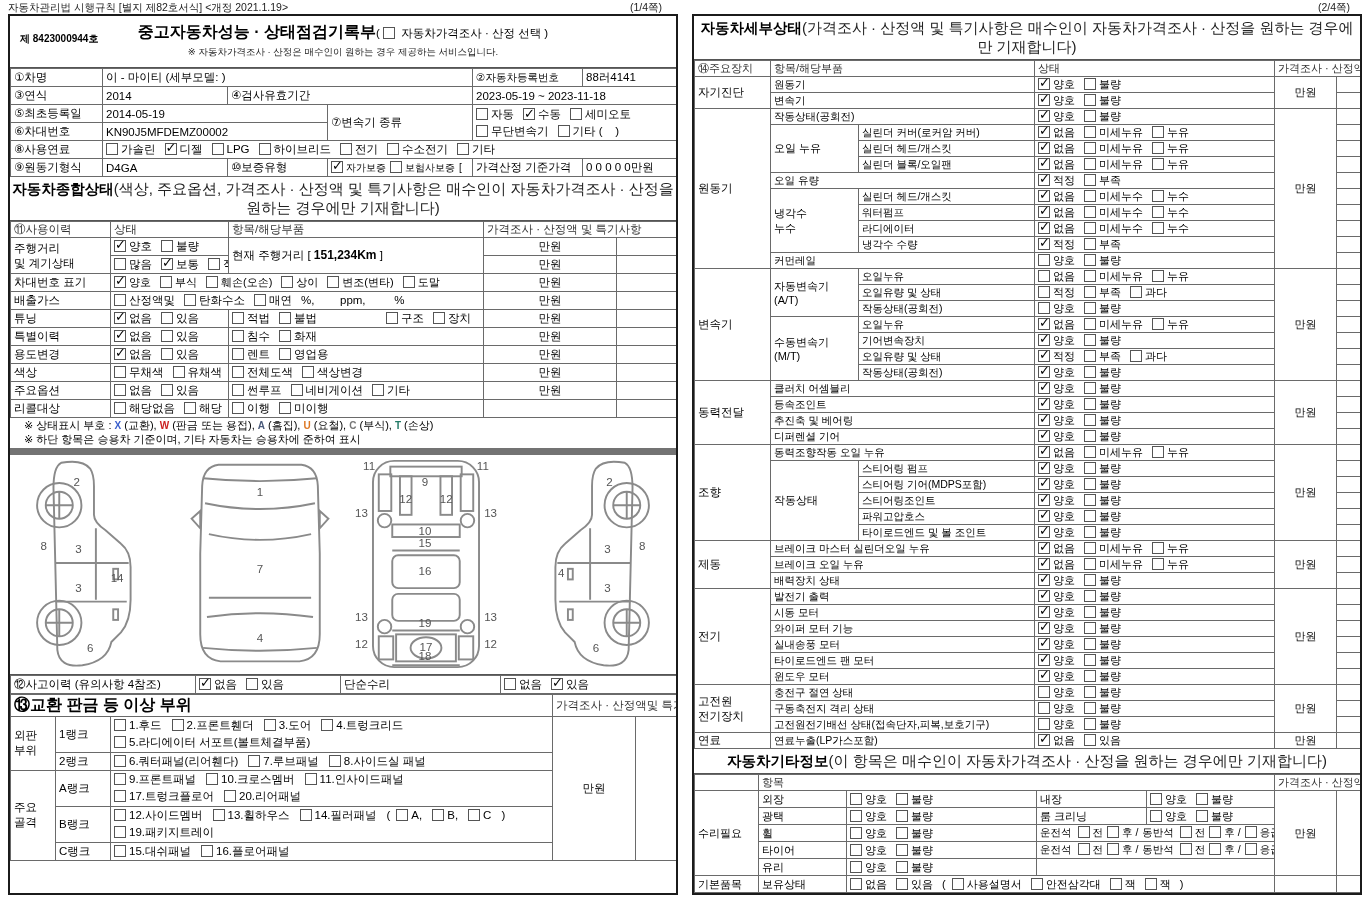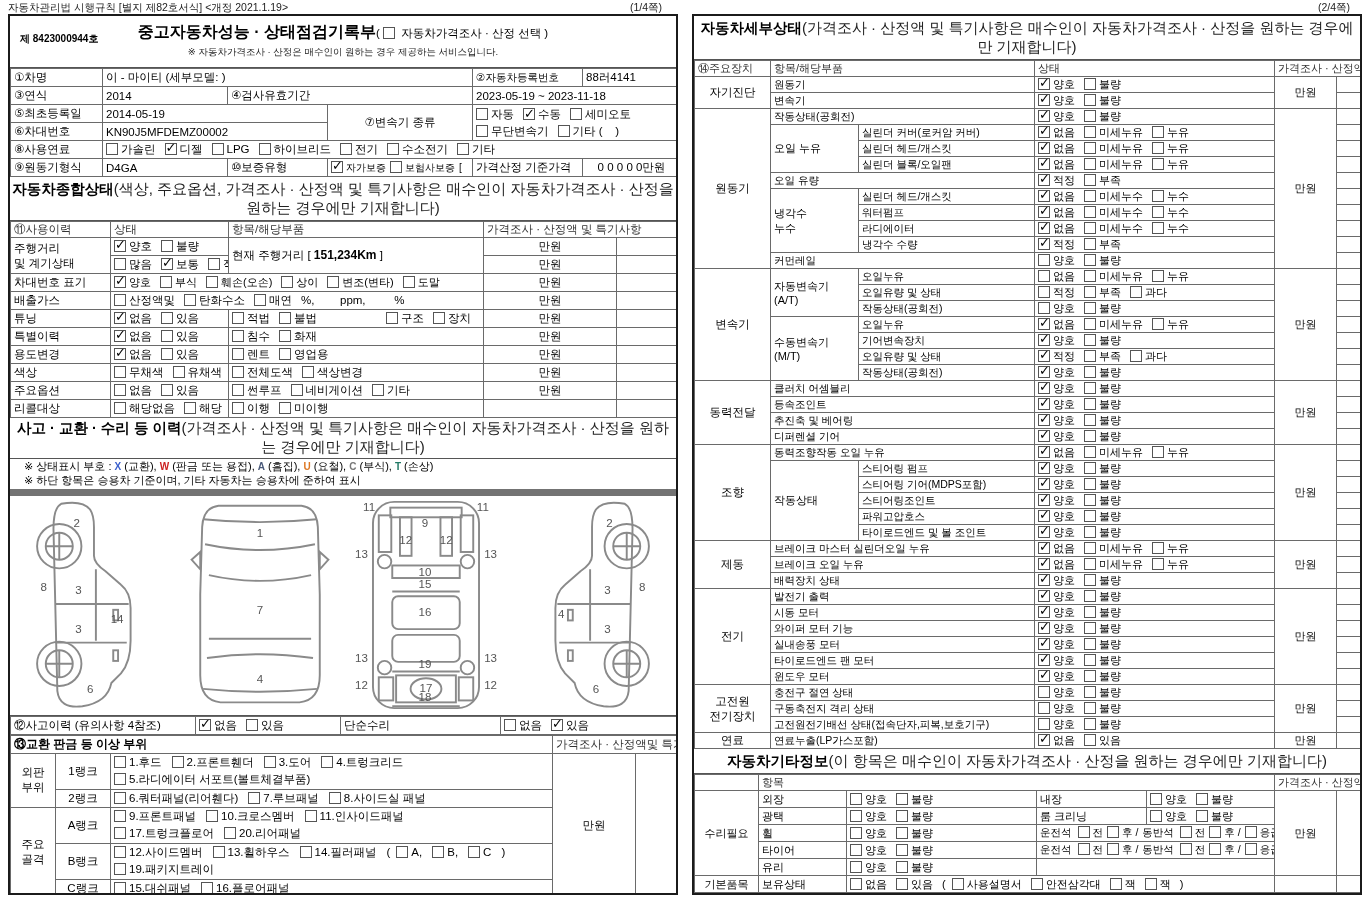--- a/index.html
+++ b/index.html
@@ -4,21 +4,21 @@
 <style>
 *{box-sizing:border-box;margin:0;padding:0}
 html,body{width:1370px;height:909px;background:#fff;font-family:"Liberation Sans","DejaVu Sans",sans-serif;color:#000}
 body{position:relative;font-size:12px}
 .pghead{position:absolute;top:1px;font-size:10.5px;color:#222;white-space:nowrap}
 .page{position:absolute;top:14px;width:670px;height:881px;border:2px solid #1b1b1b;background:#fff;overflow:hidden}
 #page1{left:8px}
 #page2{left:692px}
 table.grid{border-collapse:collapse;width:100%;table-layout:fixed}
 table.grid td{border:1px solid #6a6a6a;padding:0 3px;height:18px;font-size:11.5px;vertical-align:middle;overflow:hidden;white-space:nowrap}
-.ctr{text-align:center}
+.ctr{}
 .small-hdr{font-size:10px;color:#333}
 .price{text-align:center;font-size:11.5px}
 .xcol{padding:0}
 .cb{display:inline-block;width:12px;height:12px;border:1px solid #555;background:#fff;vertical-align:-2px;margin-right:3px;position:relative}
 .cb.ck::after{content:"✓";position:absolute;left:0px;top:-4px;font-size:13px;font-weight:bold;color:#000}
 .opt{margin-right:9px;display:inline-block}
 .items .opt{margin-right:10px}
 .tight .opt{margin-right:4px}
 .txt{margin-right:6px}
 .titleblock{height:52px;border-bottom:1px solid #555;position:relative;text-align:center;padding-top:6px}
@@ -194,21 +194,20 @@
     <tr>
       <td>리콜대상</td>
       <td><span class="opt"><span class="cb"></span><span>해당없음</span></span><span class="opt"><span class="cb"></span><span>해당</span></span></td>
       <td><span class="opt"><span class="cb"></span><span>이행</span></span><span class="opt"><span class="cb"></span><span>미이행</span></span></td>
       <td></td>
       <td class="xcol"></td>
     </tr>
   </tbody>
     </table>
 
-  <div class="sect-head" style="padding:1px 0"><b>사고 · 교환 · 수리 등 이력</b><span class="note">(가격조사 · 산정액 및 특기사항은 매수인이 자동차가격조사 · 산정을 원하는 경우에만 기재합니다)</span></div>
 
   <div class="legend">
     <div><span>※ 상태표시 부호 :</span> <span id="legend-items"><b style="color: rgb(58, 95, 205);">X</b><span> (교환), </span><b style="color: rgb(204, 34, 34);">W</b><span> (판금 또는 용접), </span><b style="color: rgb(74, 90, 122);">A</b><span> (흠집), </span><b style="color: rgb(221, 119, 34);">U</b><span> (요철), </span><b style="color: rgb(119, 119, 119);">C</b><span> (부식), </span><b style="color: rgb(34, 122, 102);">T</b><span> (손상) </span></span></div>
     <div>※ 하단 항목은 승용차 기준이며, 기타 자동차는 승용차에 준하여 표시</div>
   </div>
 
   <div class="diagrams">
     <svg class="diag" width="158" height="214" viewBox="0 0 158 222" fill="none" stroke="#8a8a8a" stroke-width="2">
       <path d="M46 6 Q68 2 76 12 Q80 18 80 30 L80 60 Q80 68 92 76 L108 90 Q118 98 118 114 L118 148 Q118 170 108 182 L98 192 Q94 212 68 216 Q44 219 42 200 L38 32 Q38 10 46 6 Z"></path>
       <circle cx="44" cy="50" r="23"></circle>
@@ -321,21 +320,21 @@
   <table class="grid" id="rank-table">
     <colgroup>
         <col style="width:45px">
         <col style="width:55px">
         <col style="width:442px">
         <col style="width:83px">
         <col style="width:45px">
       </colgroup>
     <tbody>
         <tr>
-      <td colspan="3" class="left" style="font-weight:bold;font-size:12px">⑬교환 판금 등 이상 부위</td>
+      <td colspan="3" class="left" style="font-weight:bold;font-size:16px">⑬교환 판금 등 이상 부위</td>
       <td colspan="2" class="small-hdr">가격조사 · 산정액및 특기사항</td>
     </tr>
     <tr>
       <td rowspan="2" class="ctr">외판<br>부위</td>
       <td class="ctr">1랭크</td>
       <td class="items two-line" style="height:36px">
             <div><span class="opt"><span class="cb"></span><span>1.후드</span></span><span class="opt"><span class="cb"></span><span>2.프론트휀더</span></span><span class="opt"><span class="cb"></span><span>3.도어</span></span><span class="opt"><span class="cb"></span><span>4.트렁크리드</span></span></div>
             <div><span class="opt"><span class="cb"></span><span>5.라디에이터 서포트(볼트체결부품)</span></span></div>
           </td>
       <td rowspan="5" class="price">만원</td>

